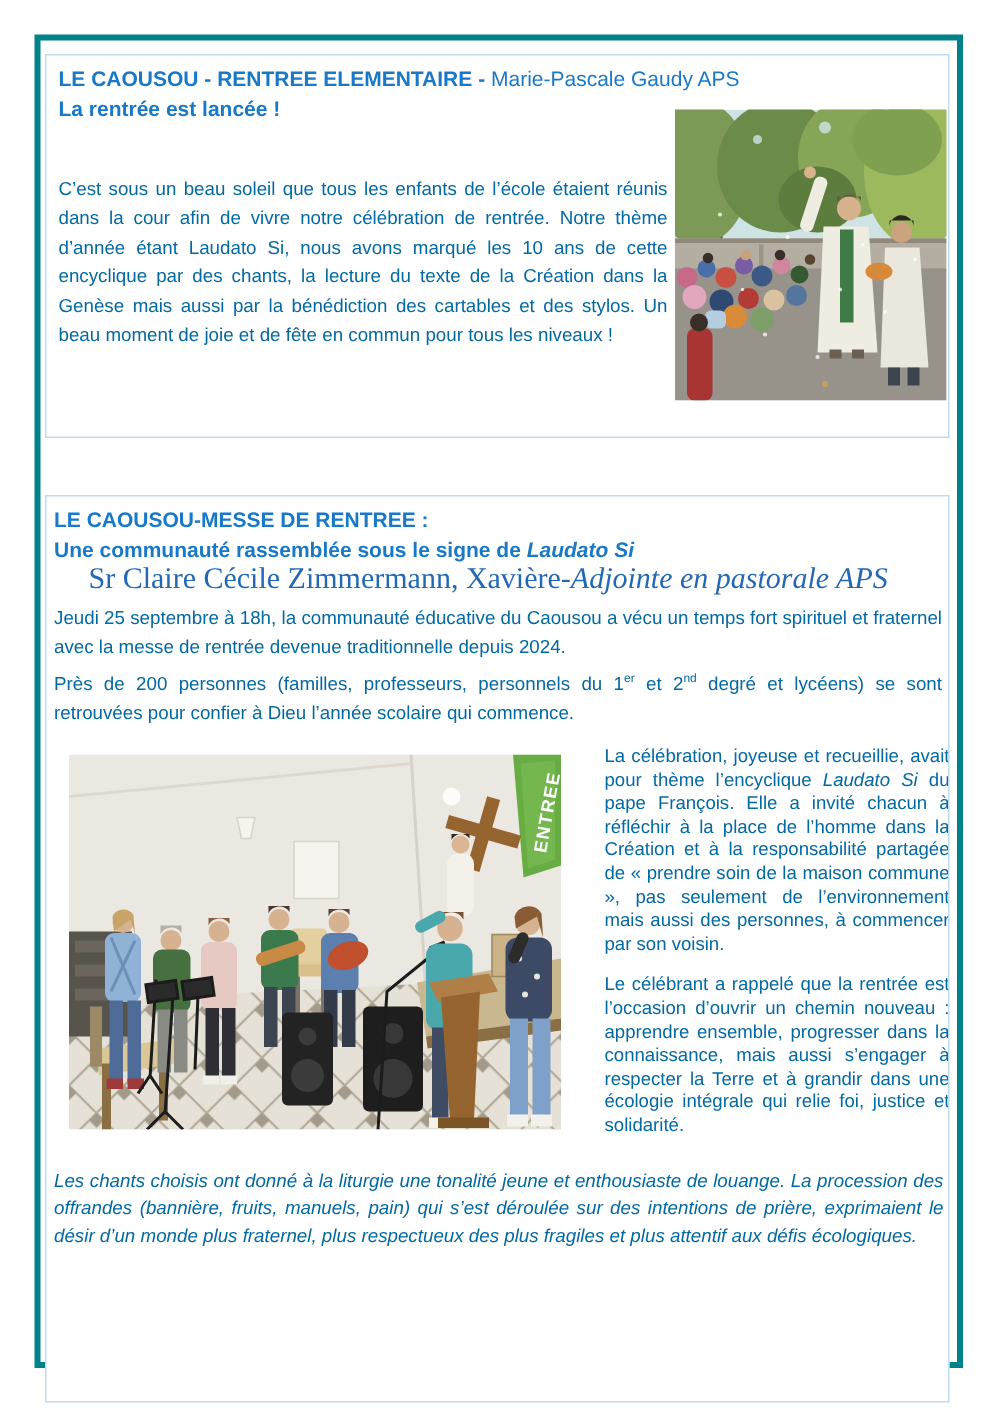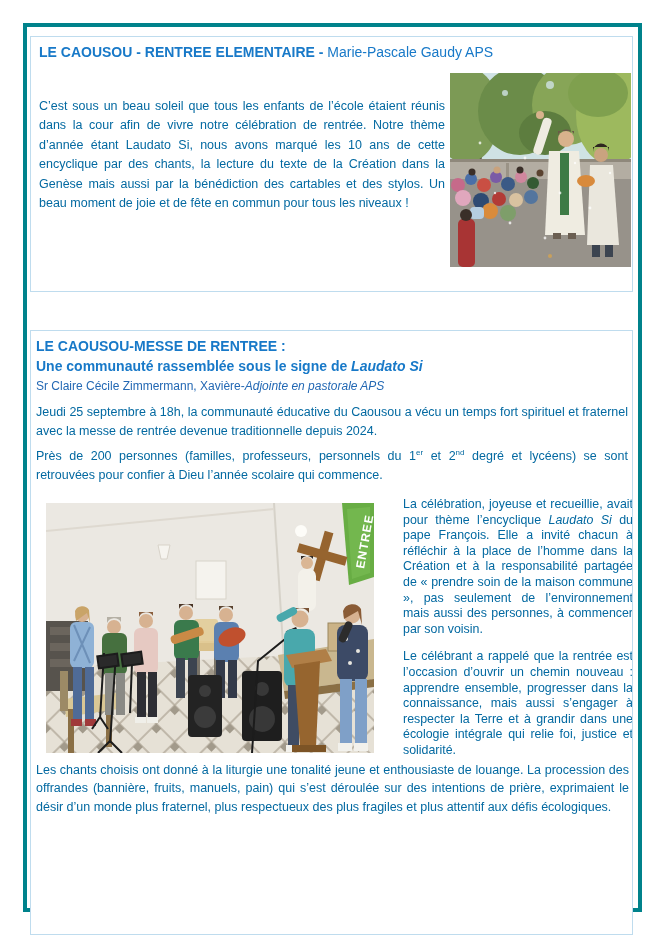--- a/index.html
+++ b/index.html
@@ -12,53 +12,54 @@
 
   .content-box { position:absolute; left:30px; width:603px; background:#fff;
                  border:1px solid #bfdcee; }
   .box1 { top:36px; height:256px; padding:5px 8px; }
   .box2 { top:330px; height:605px; overflow:hidden; }
 
   .title-line { color:#1879c8; font-size:14px; line-height:20px; font-weight:bold; }
   .title-line .regular { font-weight:normal; }
   .em { font-style:italic; }
 
-  .byline { font-family:Liberation Sans, sans-serif; color:#2368b4;
-            font-size:12px; line-height:21px; font-weight:normal; }
+  .byline { font-family:Liberation Serif, serif; color:#2368b4;
+            font-size:20px; line-height:21px; font-weight:normal;margin-left:23px; }
 
   .body-text { color:#0369a1; font-size:12.5px; line-height:19.4px; text-align:justify; }
 
   .box1 .lead { width:406px; margin-top:35px; }
 
   .b2-title  { position:absolute; left:5px; top:5px; right:5px; }
   .b2-intro1 { position:absolute; left:5px; top:72px;  width:592px; }
   .b2-intro2 { position:absolute; left:5px; top:116px; width:592px; }
   .b2-col    { position:absolute; left:352px; top:166px; width:250px; }
   .b2-col .body-text { font-size:12.4px; line-height:15.6px;margin-left:20px; }
   .b2-col .gap { margin-top:12px; }
-  .b2-close1 { position:absolute; left:5px; top:430px; width:593px; line-height:18.4px; }
+  .b2-close1 { position:absolute; left:5px; top:447px; width:593px; line-height:18.4px;font-style:italic; }
   .b2-close2 { position:absolute; left:5px; top:509px; width:593px; line-height:18.4px; }
 
   sup { font-size:8px; vertical-align:super; line-height:0; }
 
   .photo { position:absolute; display:block; }
   .photo1 { left:450px; top:73px; width:181px; height:194px; }
   .photo2 { left:46px; top:503px; width:328px; height:250px; }
 </style>
 </head>
 <body>
 
 <div class="page">
 
   <div class="teal-frame"></div>
 
   <section class="content-box box1">
     <div class="title-line">
       <span>LE CAOUSOU - RENTREE ELEMENTAIRE - </span><span class="regular">Marie-Pascale Gaudy APS</span>
     </div>
+    <div class="title-line">La rentrée est lancée !</div>
     <p class="body-text lead">C’est sous un beau soleil que tous les enfants de l’école étaient réunis dans la cour afin de vivre notre célébration de rentrée. Notre thème d’année étant Laudato Si, nous avons marqué les 10 ans de cette encyclique par des chants, la lecture du texte de la Création dans la Genèse mais aussi par la bénédiction des cartables et des stylos. Un beau moment de joie et de fête en commun pour tous les niveaux !</p>
   </section>
 
   <svg class="photo photo1" viewBox="0 0 181 194" xmlns="http://www.w3.org/2000/svg">
     <rect width="181" height="194" fill="#cfe2e4"></rect>
     <g>
       <rect x="30" y="6" width="5" height="84" fill="#5c5247" transform="rotate(5 32 48)"></rect>
       <ellipse cx="16" cy="42" rx="34" ry="48" fill="#7c9a55"></ellipse>
       <ellipse cx="70" cy="38" rx="42" ry="44" fill="#6b8c49"></ellipse>
       <ellipse cx="118" cy="32" rx="36" ry="40" fill="#87a557"></ellipse>

